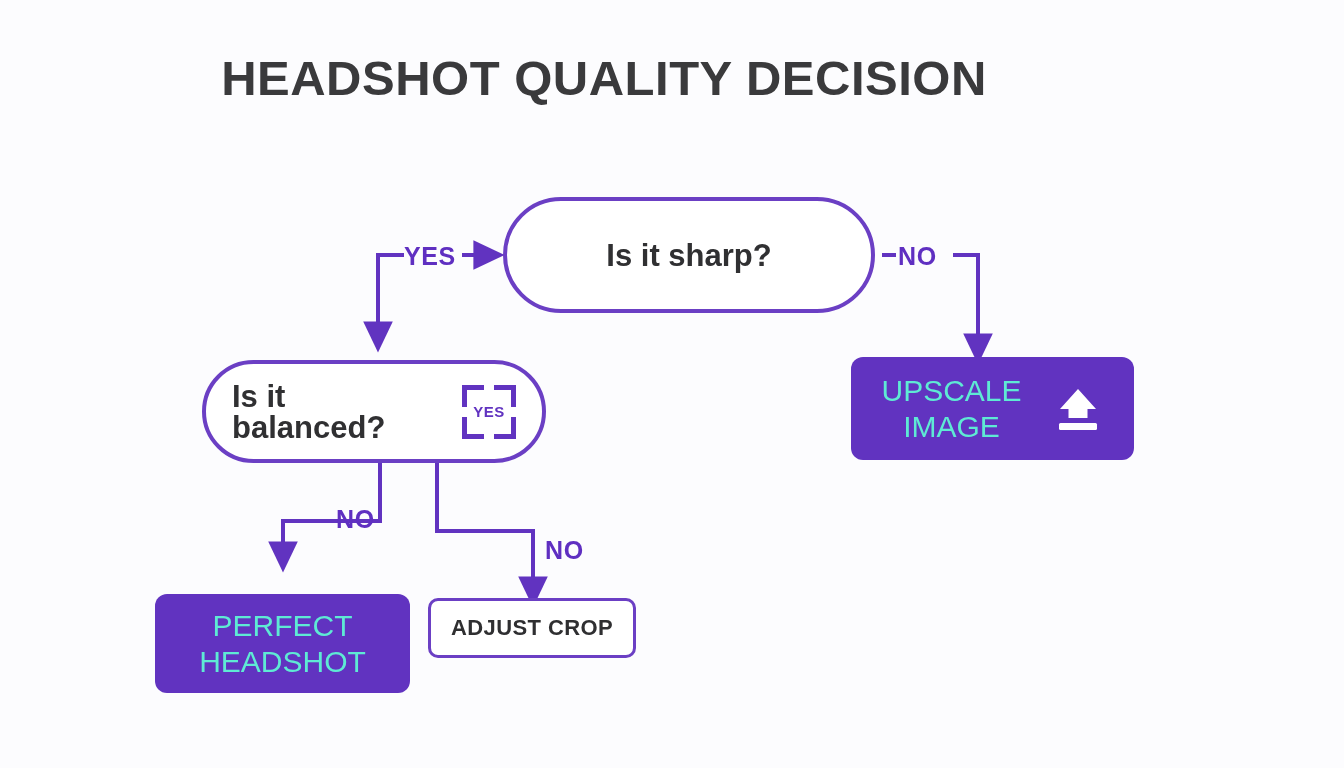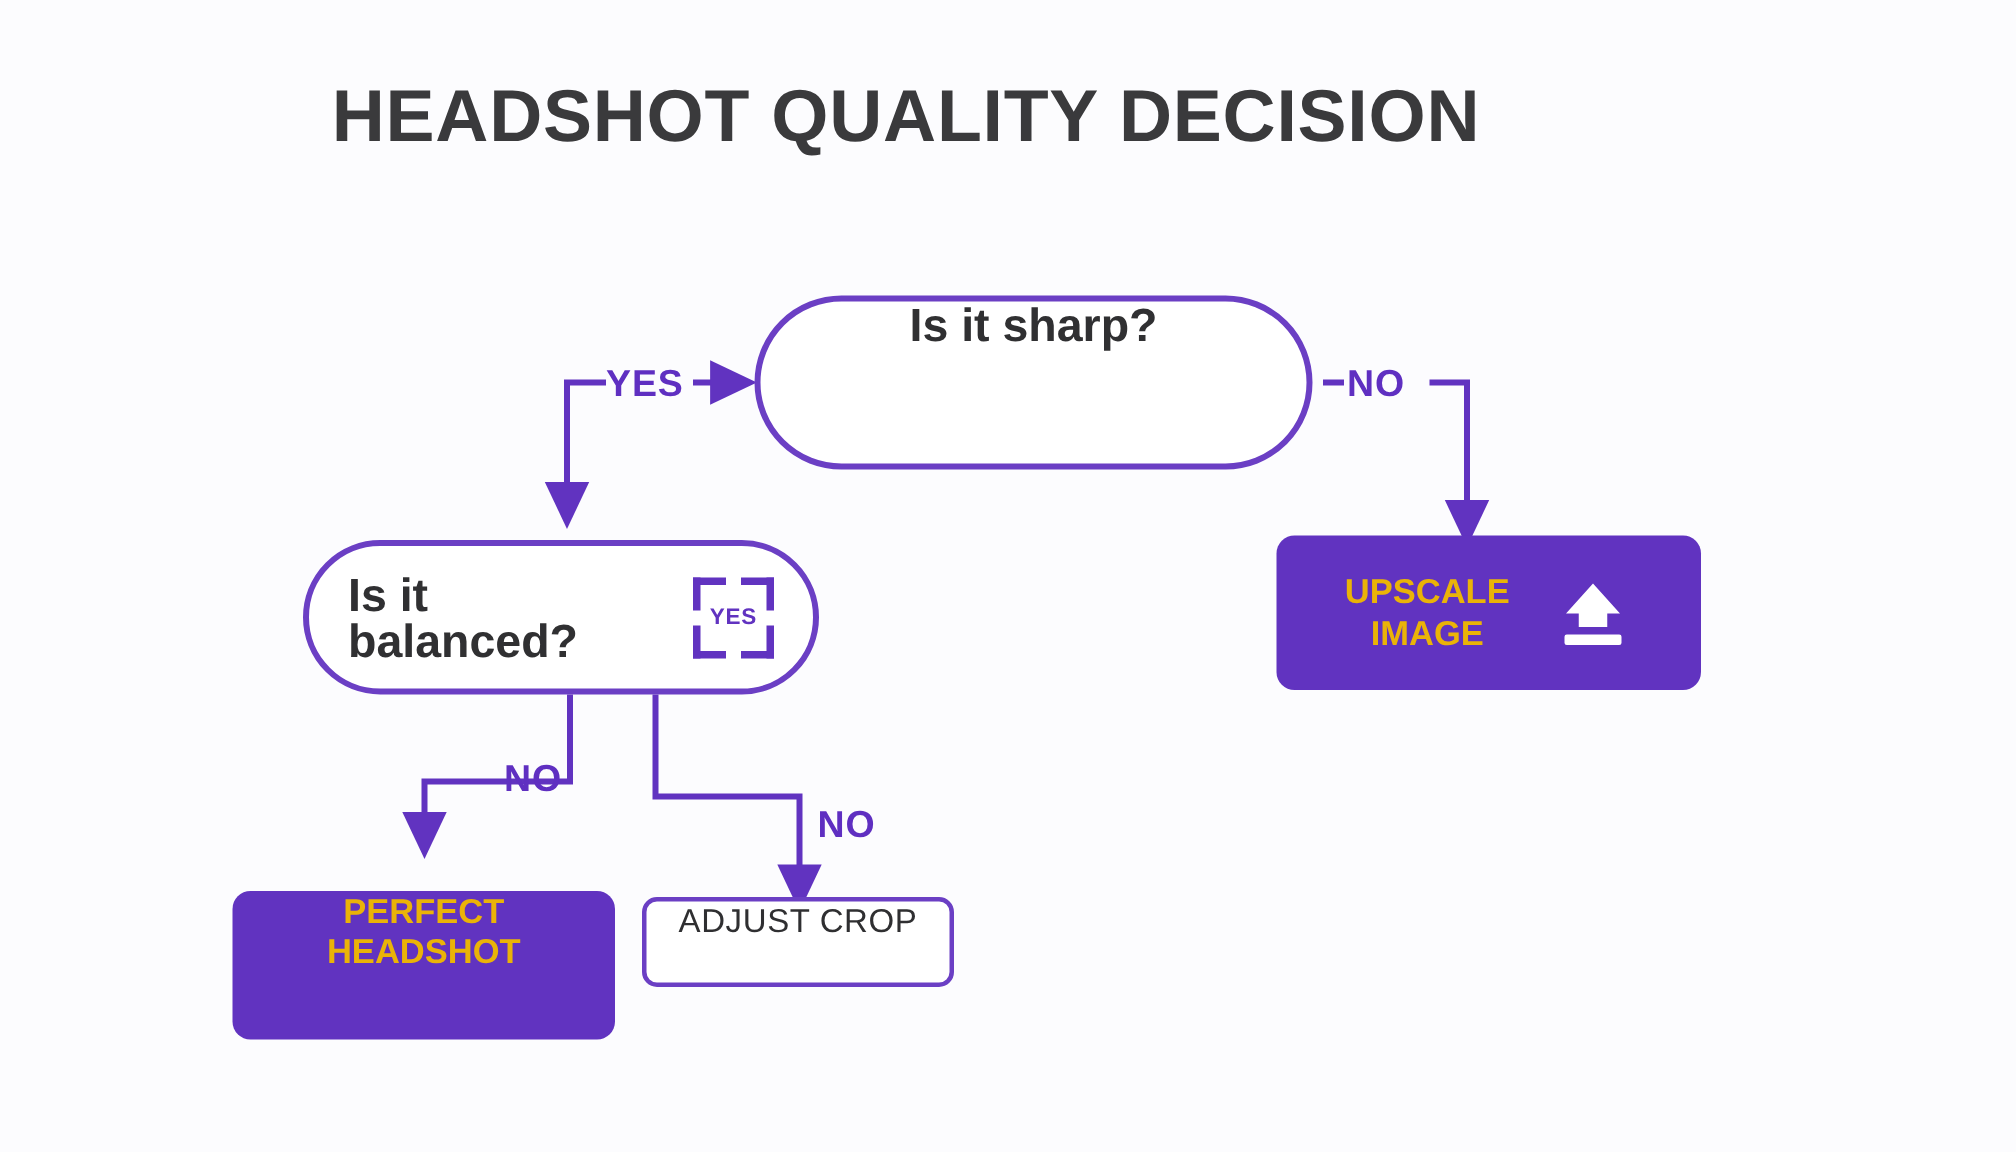--- a/index.html
+++ b/index.html
@@ -31,49 +31,50 @@
     letter-spacing: 0.5px;
     color: #3a3a3c;
     font-family: "Liberation Sans", sans-serif;
     white-space: nowrap;
   }
   
   .node {
     position: absolute;
     box-sizing: border-box;
     display: flex;
+    align-items: center;
     justify-content: center;
     font-family: "Liberation Sans", sans-serif;
   }
   .node-decision {
     background: #ffffff;
     border: 4px solid #6b3fc4;
     border-radius: 999px;
     color: #303032;
     font-size: 31px;
     font-weight: 700;
     gap: 10px;
   }
   .node-decision .node-label { line-height: 1; }
 
   .node-filled {
     background: #6133c0;
     border-radius: 12px;
-    color: #eab308;
-    font-size: 23px;
-    font-weight: 700;
+    color: #5eead4;
+    font-size: 30px;
+    font-weight: 400;
     line-height: 1.18;
   }
   .node-outline {
     background: #ffffff;
     border: 3px solid #6b3fc4;
     border-radius: 10px;
     color: #2f2f31;
     font-size: 22px;
-    font-weight: 400;
+    font-weight: 700;
     letter-spacing: 0.4px;
   }
   .node-inner {
     display: flex;
     align-items: center;
     justify-content: center;
     width: 100%;
     height: 100%;
     gap: 26px;
     padding: 0 22px;

